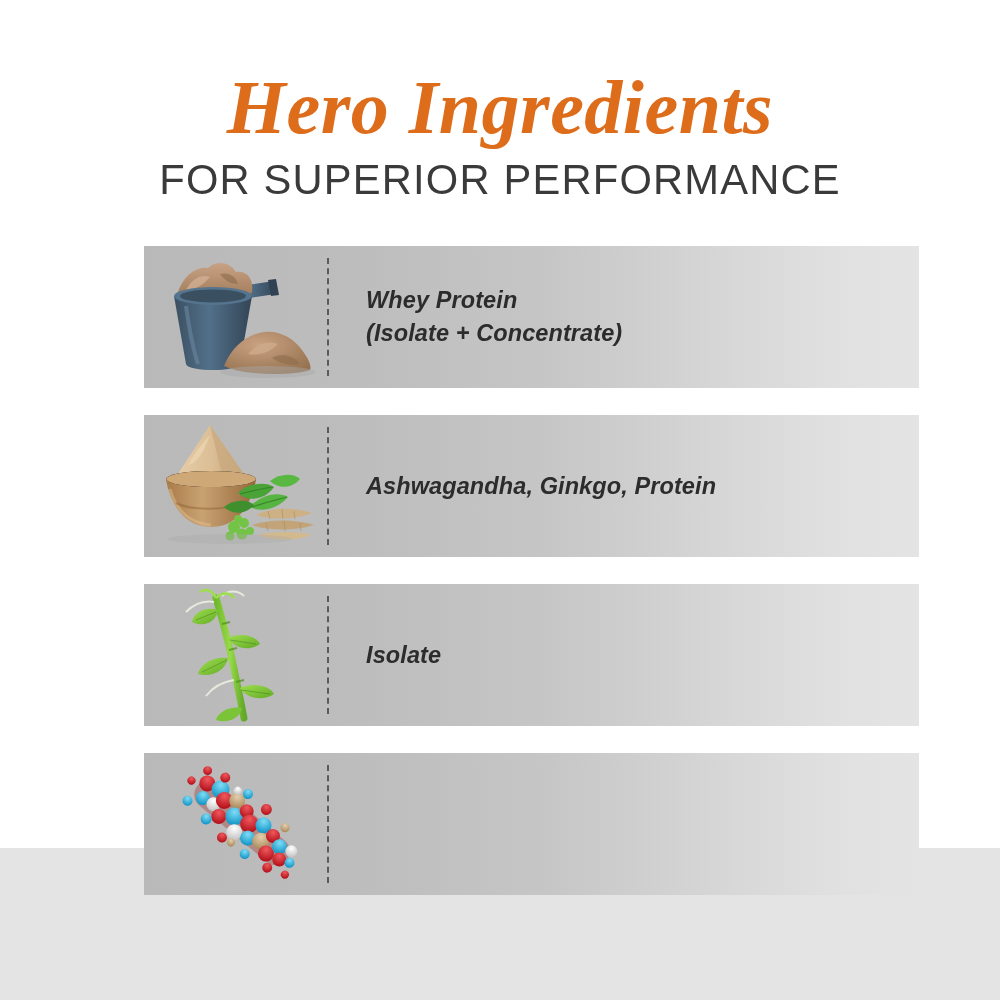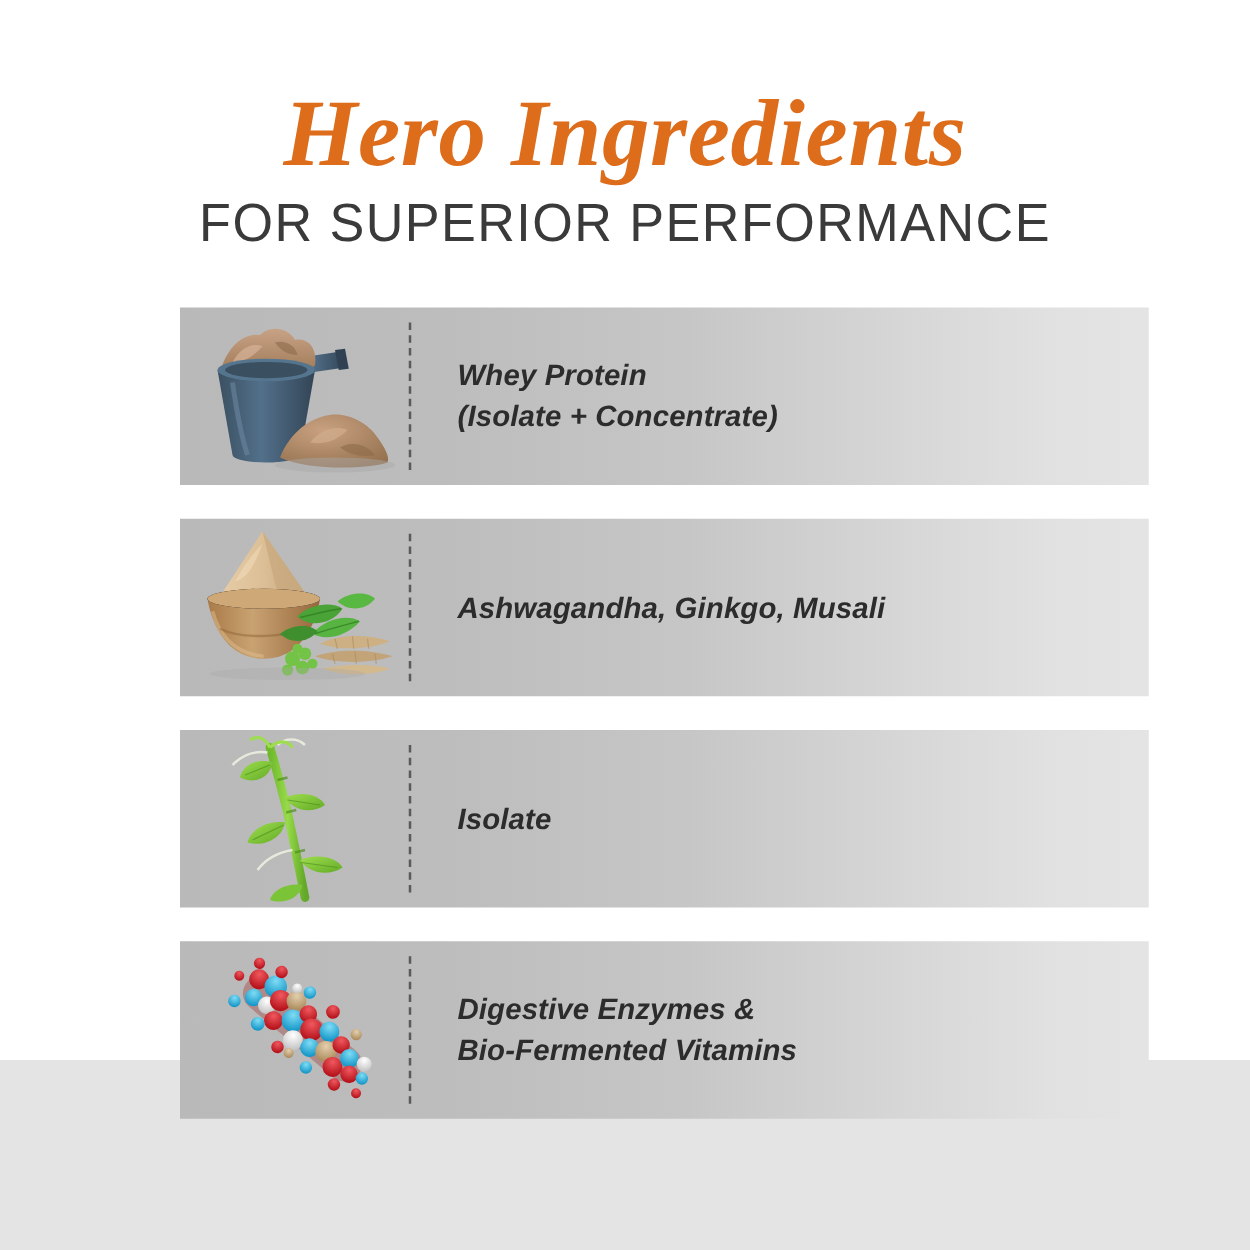--- a/index.html
+++ b/index.html
@@ -215,21 +215,21 @@
             <circle cx="92" cy="108" r="5"></circle>
             <circle cx="90" cy="119" r="5.5"></circle>
             <circle cx="78" cy="121" r="4.5"></circle>
             <circle cx="98" cy="116" r="4"></circle>
             <circle cx="86" cy="104" r="4"></circle>
           </g>
           <ellipse cx="78" cy="124" rx="62" ry="5" fill="#a9a9a9" opacity="0.35"></ellipse>
         </svg>
       </div>
       <div class="row-divider"></div>
-      <div class="row-label">Ashwagandha, Ginkgo, Musali</div>
+      <div class="row-label">Ashwagandha, Ginkgo, Protein</div>
     </div>
 
     <div class="row">
       <div class="row-figure">
         <svg class="fig-svg" viewBox="0 0 180 142" xmlns="http://www.w3.org/2000/svg">
           <defs>
             <linearGradient id="stemG" x1="0" y1="0" x2="1" y2="0">
               <stop offset="0%" stop-color="#6fb92d"></stop>
               <stop offset="50%" stop-color="#97da4a"></stop>
               <stop offset="100%" stop-color="#63a828"></stop>
@@ -335,18 +335,16 @@
               <circle cx="152" cy="70" r="5" fill="url(#bl)"></circle>
               <circle cx="24" cy="70" r="4" fill="url(#rd)"></circle>
               <circle cx="156" cy="82" r="4" fill="url(#rd)"></circle>
               <circle cx="66" cy="48" r="4" fill="url(#wh)"></circle>
               <circle cx="94" cy="92" r="4" fill="url(#tn)"></circle>
             </g>
           </g>
         </svg>
       </div>
       <div class="row-divider"></div>
-      <div class="row-label">Digestive Enzymes &amp;
-Bio-Fermented Vitamins</div>
     </div>
 
   </div>
 </div>
 
 </body></html>

